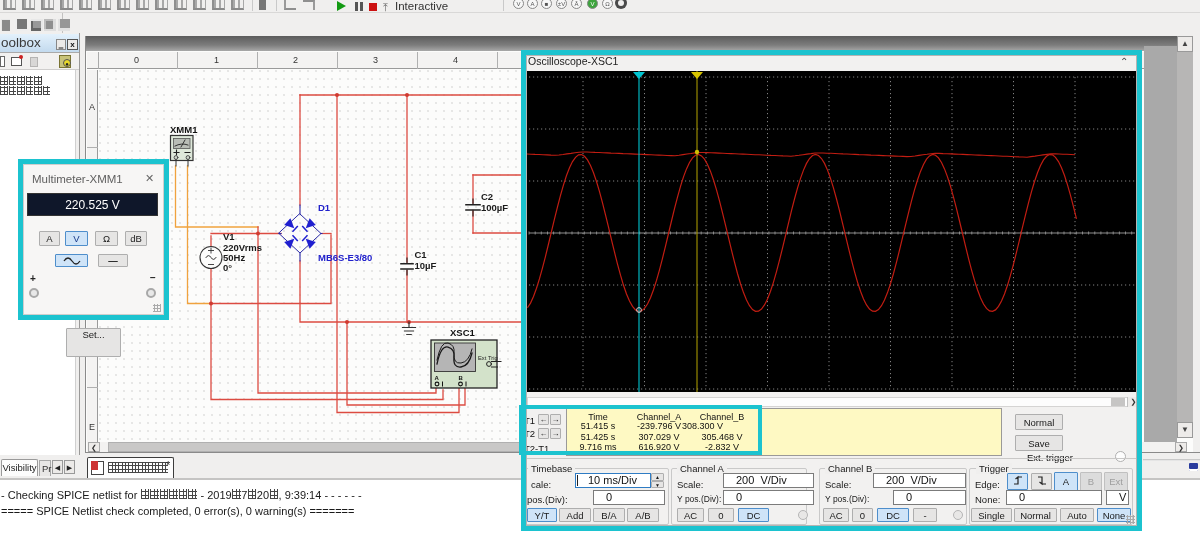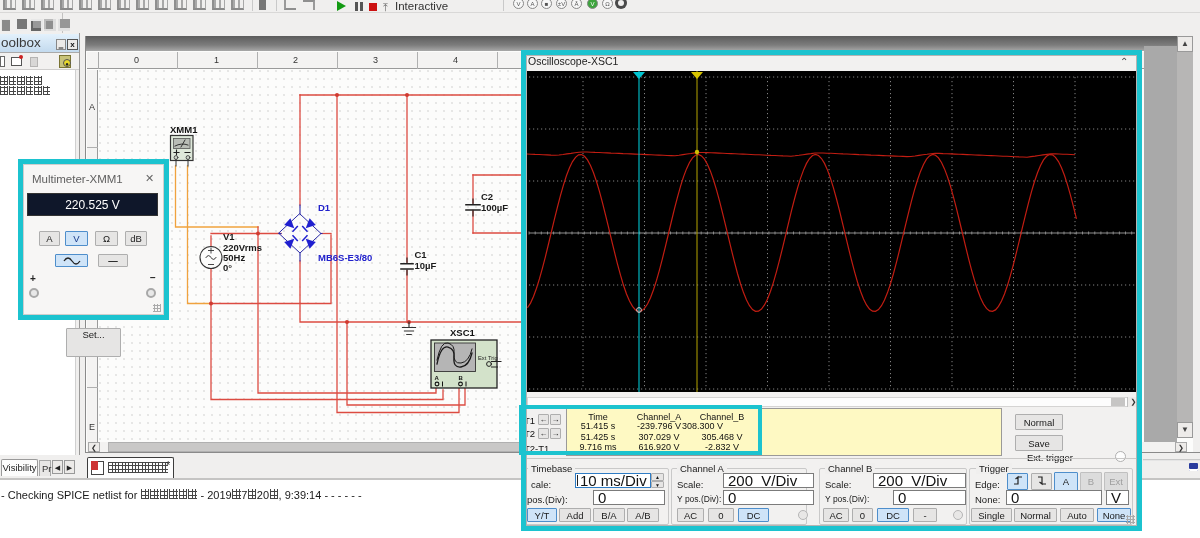--- a/index.html
+++ b/index.html
@@ -6,21 +6,21 @@
 body{font-family:"Liberation Sans",sans-serif;background:#f0efee;position:relative;}
 .abs{position:absolute;}
 .cjk{display:inline-block;vertical-align:top;background:
  repeating-linear-gradient(0deg,#1a1a1a 0 1px,transparent 1px 3.4px),
  repeating-linear-gradient(90deg,#1a1a1a 0 1px,transparent 1px 3.6px);
  opacity:.8;}
 .btn{position:absolute;background:#e6e5e4;border:1px solid #aeaeae;color:#1a1a1a;
  font-size:9.5px;text-align:center;border-radius:1px;}
 .btnsel{background:#cfe4f8;border:1px solid #4e8ecb;}
 .btndis{background:#dcdcdc;border:1px solid #c0c0c0;color:#9f9f9f;}
-.inp{position:absolute;background:#fff;border:1px solid #7b7b7b;font-size:15px;color:#111;padding-left:4px;}
+.inp{position:absolute;background:#fff;border:1px solid #7b7b7b;font-size:11px;color:#111;padding-left:12px;}
 .glab{position:absolute;font-size:9.5px;color:#1a1a1a;}
 .grp{position:absolute;border:1px solid #c9c9c9;border-radius:2px;}
 .gtitle{position:absolute;font-size:9.5px;color:#1a1a1a;background:#f0efee;padding:0 3px;}
 </style></head>
 <body>
 
 <div class="abs" style="left:0;top:0;width:1200px;height:12px;background:#f0efee;overflow:hidden;">
 <div class="abs" style="left:3px;top:0px;width:13px;height:10px;border-left:2px solid #8f8f8f;border-bottom:2px solid #8a8a8a;border-right:1px solid #a8a8a8;background:repeating-linear-gradient(90deg,#a8a8a8 0 2px,transparent 2px 5px);"></div>
     <div class="abs" style="left:22px;top:0px;width:13px;height:10px;border-left:2px solid #8f8f8f;border-bottom:2px solid #8a8a8a;border-right:1px solid #a8a8a8;background:repeating-linear-gradient(90deg,#a8a8a8 0 2px,transparent 2px 5px);"></div>
     <div class="abs" style="left:41px;top:0px;width:13px;height:10px;border-left:2px solid #8f8f8f;border-bottom:2px solid #8a8a8a;border-right:1px solid #a8a8a8;background:repeating-linear-gradient(90deg,#a8a8a8 0 2px,transparent 2px 5px);"></div>
@@ -153,20 +153,21 @@
    <div class="abs" style="left:78px;top:1px;font-size:11px;color:#222;">*</div>
  </div>
 </div>
 
 <div class="abs" style="left:1143px;top:459px;width:57px;height:2px;border-top:1px solid #c9c9c9;border-bottom:1px solid #e5e5e5;"></div>
 <div class="abs" style="left:1189px;top:463px;width:9px;height:8px;background:#2a3c9e;border-radius:1px;box-shadow:inset 0 -2px 0 #fff;"></div>
 <div class="abs" style="left:1143px;top:478px;width:57px;height:2px;border-top:1px solid #c9c9c9;"></div>
 
 <div class="abs" style="left:0;top:478px;width:1200px;height:60px;background:#fff;border-top:2px solid #c5c4c3;">
  <div class="abs" style="left:1px;top:9px;font-size:11px;color:#1a1a1a;">- Checking SPICE netlist for <span class="cjk" style="width:8.5px;height:9.5px;margin:0 .5px;"></span><span class="cjk" style="width:8.5px;height:9.5px;margin:0 .5px;"></span><span class="cjk" style="width:8.5px;height:9.5px;margin:0 .5px;"></span><span class="cjk" style="width:8.5px;height:9.5px;margin:0 .5px;"></span><span class="cjk" style="width:8.5px;height:9.5px;margin:0 .5px;"></span><span class="cjk" style="width:8.5px;height:9.5px;margin:0 .5px;"></span> - 2019<span class="cjk" style="width:8.5px;height:9.5px;margin:0 .5px;"></span>7<span class="cjk" style="width:8.5px;height:9.5px;margin:0 .5px;"></span>20<span class="cjk" style="width:8.5px;height:9.5px;margin:0 .5px;"></span>, 9:39:14 - - - - - -</div>
+ <div class="abs" style="left:1px;top:25px;font-size:11px;color:#1a1a1a;">===== SPICE Netlist check completed, 0 error(s), 0 warning(s) =======</div>
 </div>
 
 <svg class="abs" style="left:0;top:0;" width="1200" height="538" viewBox="0 0 1200 538">
 <g fill="none" stroke-linecap="square">
 
  <g stroke="#f0a23e" stroke-width="1.3">
   <path d="M175.5,166 V227 H258"></path>
   <path d="M187.5,166 V303.5 H211"></path>
  </g>
 

